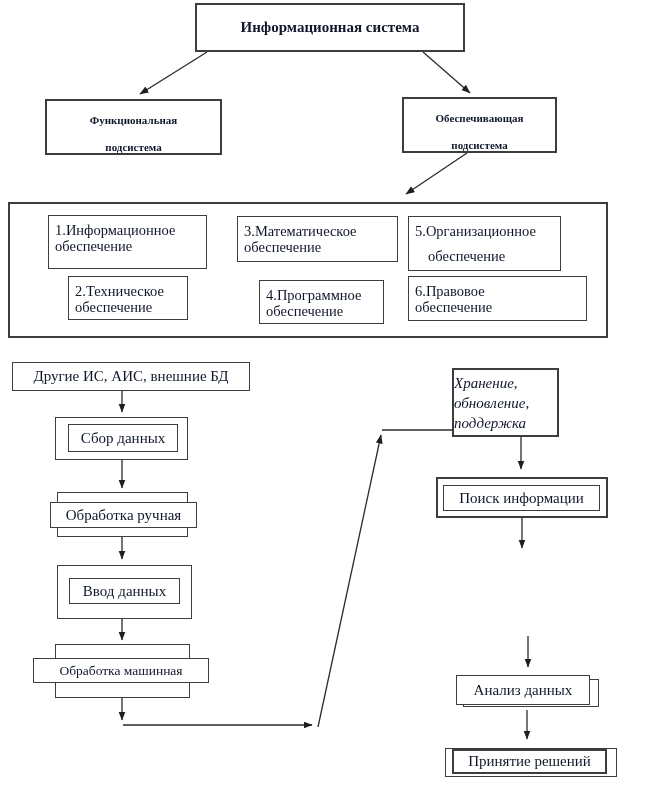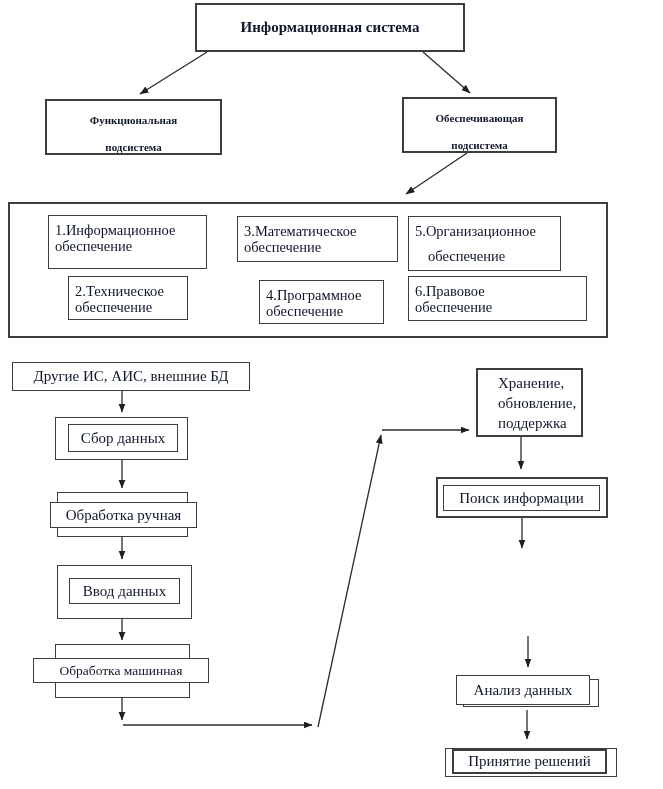--- a/index.html
+++ b/index.html
@@ -115,21 +115,21 @@
     <div class="inner ctr fs15" style="left:11px;top:12px;width:111px;height:26px;">
       <span>Ввод данных</span>
     </div>
   </div>
 
   <div class="box" style="left:55px;top:644px;width:135px;height:54px;"></div>
   <div class="box ctr" style="left:33px;top:658px;width:176px;height:25px;font-size:13.5px;">
     <span>Обработка машинная</span>
   </div>
 
-  <div class="box b2 fs15" style="left:476px;top:368px;width:107px;height:69px;padding:3px 0 0 20px;line-height:20px;">
+  <div class="box b2 fs15" style="left:452px;top:368px;width:107px;height:69px;padding:3px 0 0 0;line-height:20px;font-style:italic;">
     <span class="ln">Хранение,</span>
     <span class="ln">обновление,</span>
     <span class="ln">поддержка</span>
   </div>
 
   <div class="box b2" style="left:436px;top:477px;width:172px;height:41px;">
     <div class="inner ctr fs15" style="left:5px;top:6px;width:157px;height:26px;">
       <span>Поиск информации</span>
     </div>
   </div>

